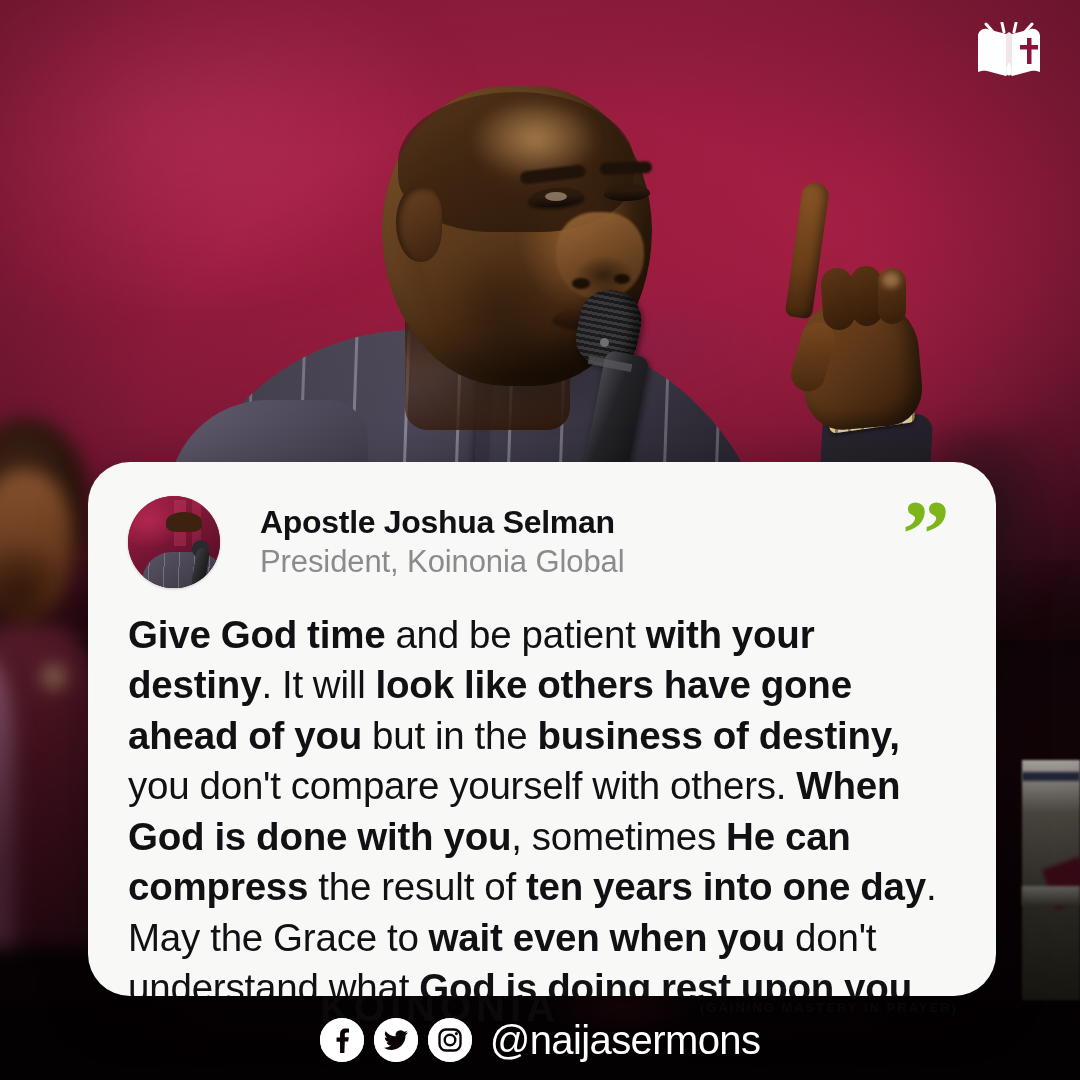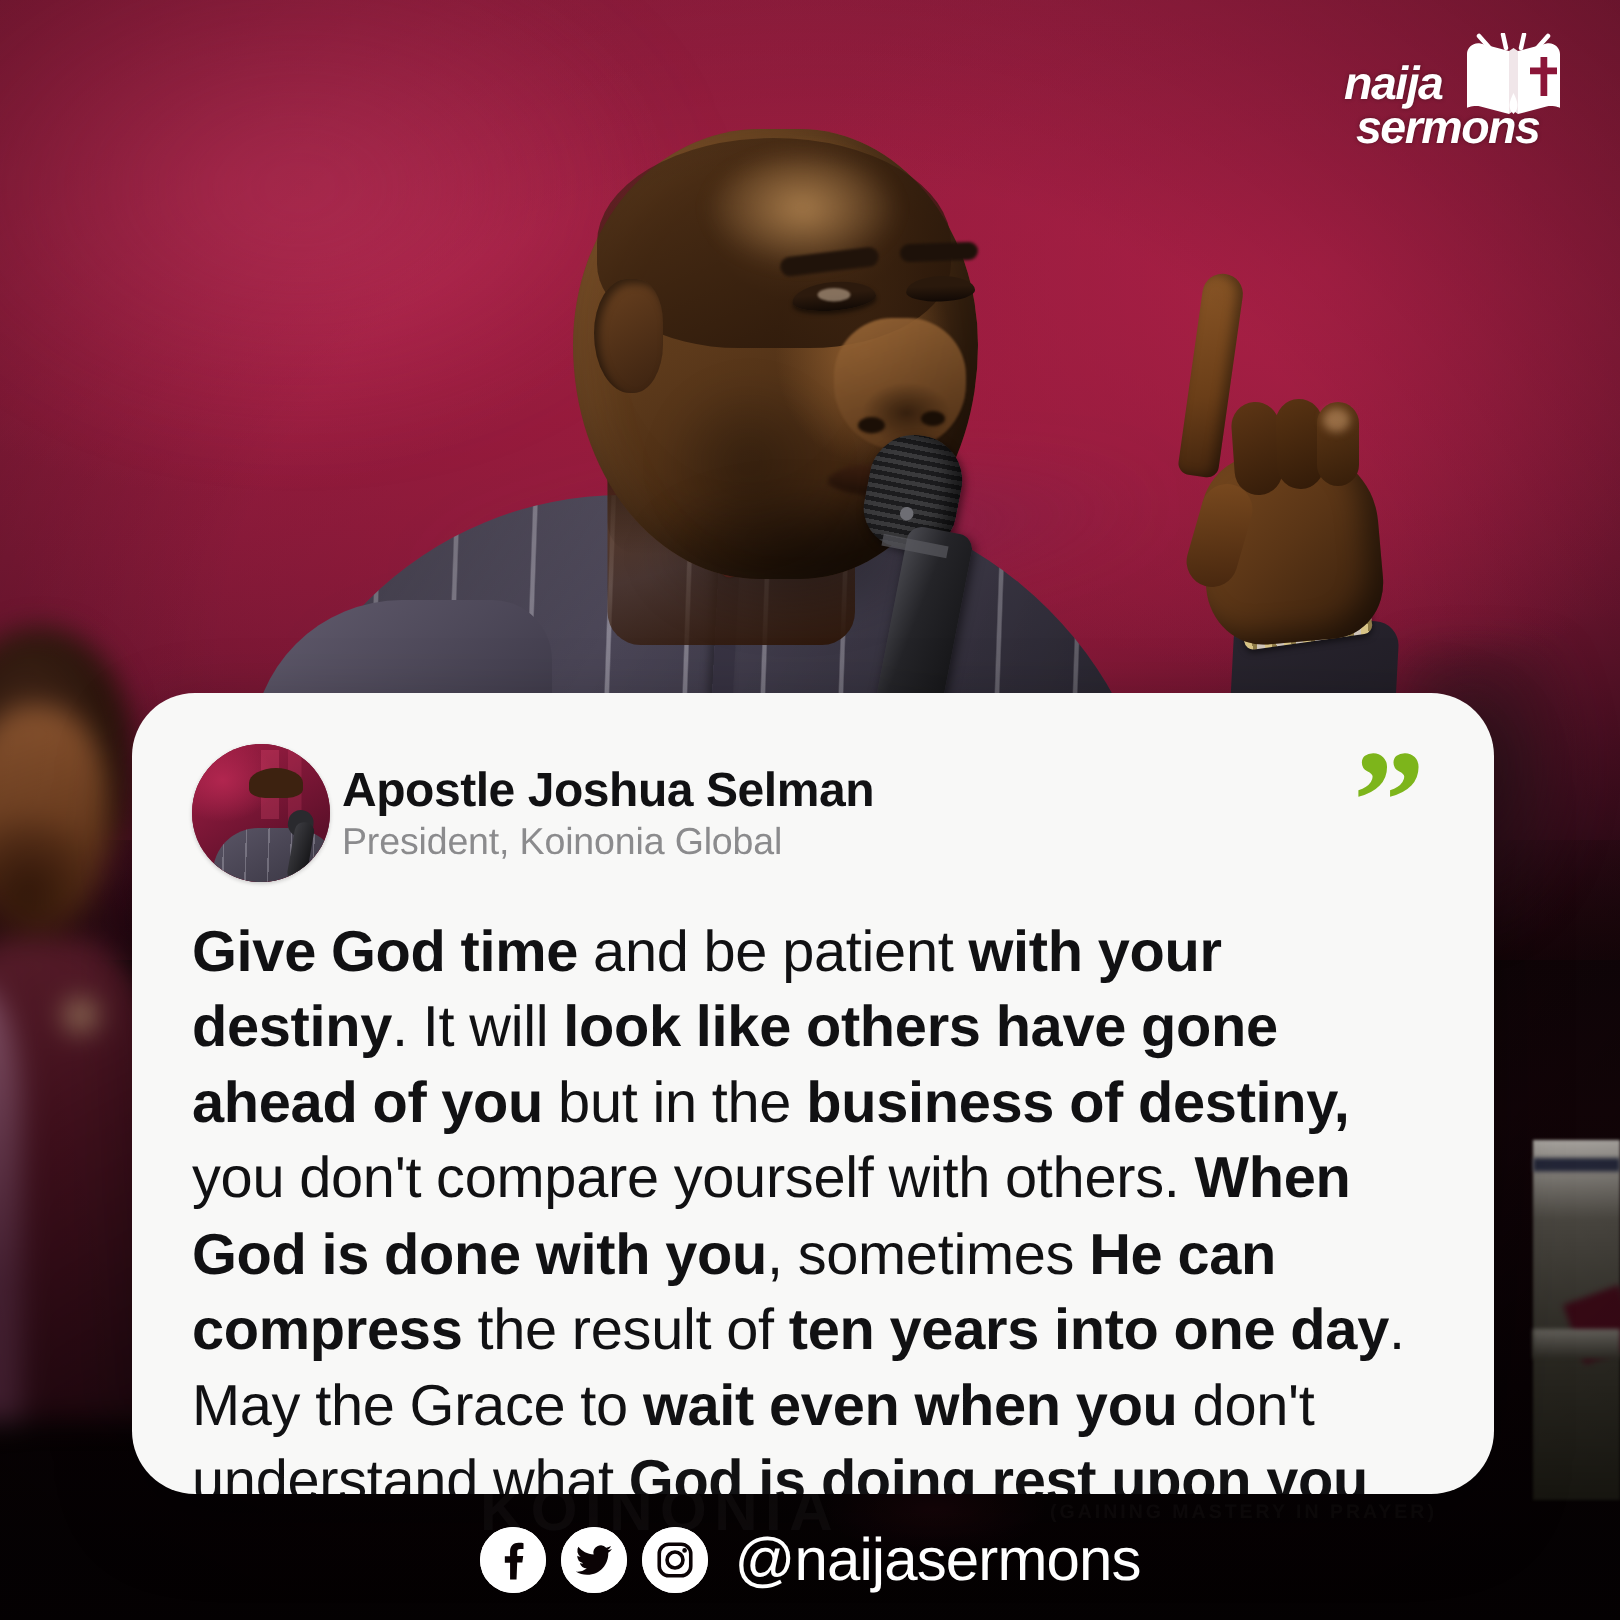--- a/index.html
+++ b/index.html
@@ -341,21 +341,21 @@
   .logo-l1 { font-size:31px; }
   .logo-l2 { font-size:31px; margin-left:8px; }
 
   
   .card {
     position:absolute; left:88px; top:462px; width:908px; height:534px;
     background:#f8f8f7; border-radius:42px;
     box-shadow:0 18px 50px rgba(0,0,0,.35);
     overflow:hidden;
   }
-  .card-head { position:absolute; left:40px; top:34px; display:flex; align-items:center; gap:8px; }
+  .card-head { position:absolute; left:40px; top:34px; display:flex; align-items:center; gap:40px; }
   .avatar {
     width:92px; height:92px; border-radius:50%; overflow:hidden; position:relative;
     background:#7d1838; flex:none;
     box-shadow:0 1px 3px rgba(0,0,0,.20);
   }
   .av-bg {
     position:absolute; inset:0;
     background:
       radial-gradient(ellipse 50px 40px at 22% 26%, #b1264f, rgba(177,38,79,0) 70%),
       linear-gradient(150deg,#a41f46,#5d102a 75%);
@@ -390,21 +390,21 @@
     position:absolute; left:64px; top:44px; width:17px; height:18px;
     border-radius:9px; background:#2a2a2e; transform:rotate(10deg);
   }
 
   .who { display:flex; flex-direction:column; justify-content:center; }
   .who-name {
     font-size:32px; font-weight:bold; color:#111113; letter-spacing:-.3px;
     line-height:1.15;
   }
   .who-role {
-    font-size:25px; color:#8b8b8d; letter-spacing:-.1px; margin-top:3px;
+    font-size:31px; color:#8b8b8d; letter-spacing:-.1px; margin-top:3px;
   }
 
   .quote-mark {
     position:absolute; right:46px; top:24px;
     font-size:96px; line-height:1; color:#7db51b;
     font-family:"Liberation Serif", serif; font-weight:bold;
   }
 
   .quote-body {
     position:absolute; left:40px; top:148px; width:828px;
@@ -512,24 +512,20 @@
         <path d="M6 14 C6 10 10 6 15 7 L34 12 L34 54 L15 49 C10 48 6 50 6 50 Z" fill="#ffffff"></path>
         <path d="M68 14 C68 10 64 6 59 7 L40 12 L40 54 L59 49 C64 48 68 50 68 50 Z" fill="#ffffff"></path>
         <path d="M34 12 L37 10 L40 12 L40 54 L37 52 L34 54 Z" fill="#f0e6e9"></path>
         <path d="M14 2 L22 11 M30 1 L32 10" stroke="#ffffff" stroke-width="3" stroke-linecap="round"></path>
         <path d="M60 2 L52 11 M44 1 L42 10" stroke="#ffffff" stroke-width="3" stroke-linecap="round"></path>
         <rect x="55" y="16" width="4.5" height="26" fill="#8b1538"></rect>
         <rect x="48" y="23" width="18" height="4.5" fill="#8b1538"></rect>
         <path d="M37 40 C34 46 33 50 37 54 C41 50 40 46 37 40 Z" fill="#ffffff"></path>
       </svg>
     </span>
-    <div class="logo-wordmark">
-      <div class="logo-l1">naija</div>
-      <div class="logo-l2">sermons</div>
-    </div>
   </div>
 
   <div class="card">
 
     <div class="card-head">
       <div class="avatar">
         <div class="av-bg"></div>
         <div class="av-bar1"></div>
         <div class="av-bar2"></div>
         <div class="av-torso"></div>

